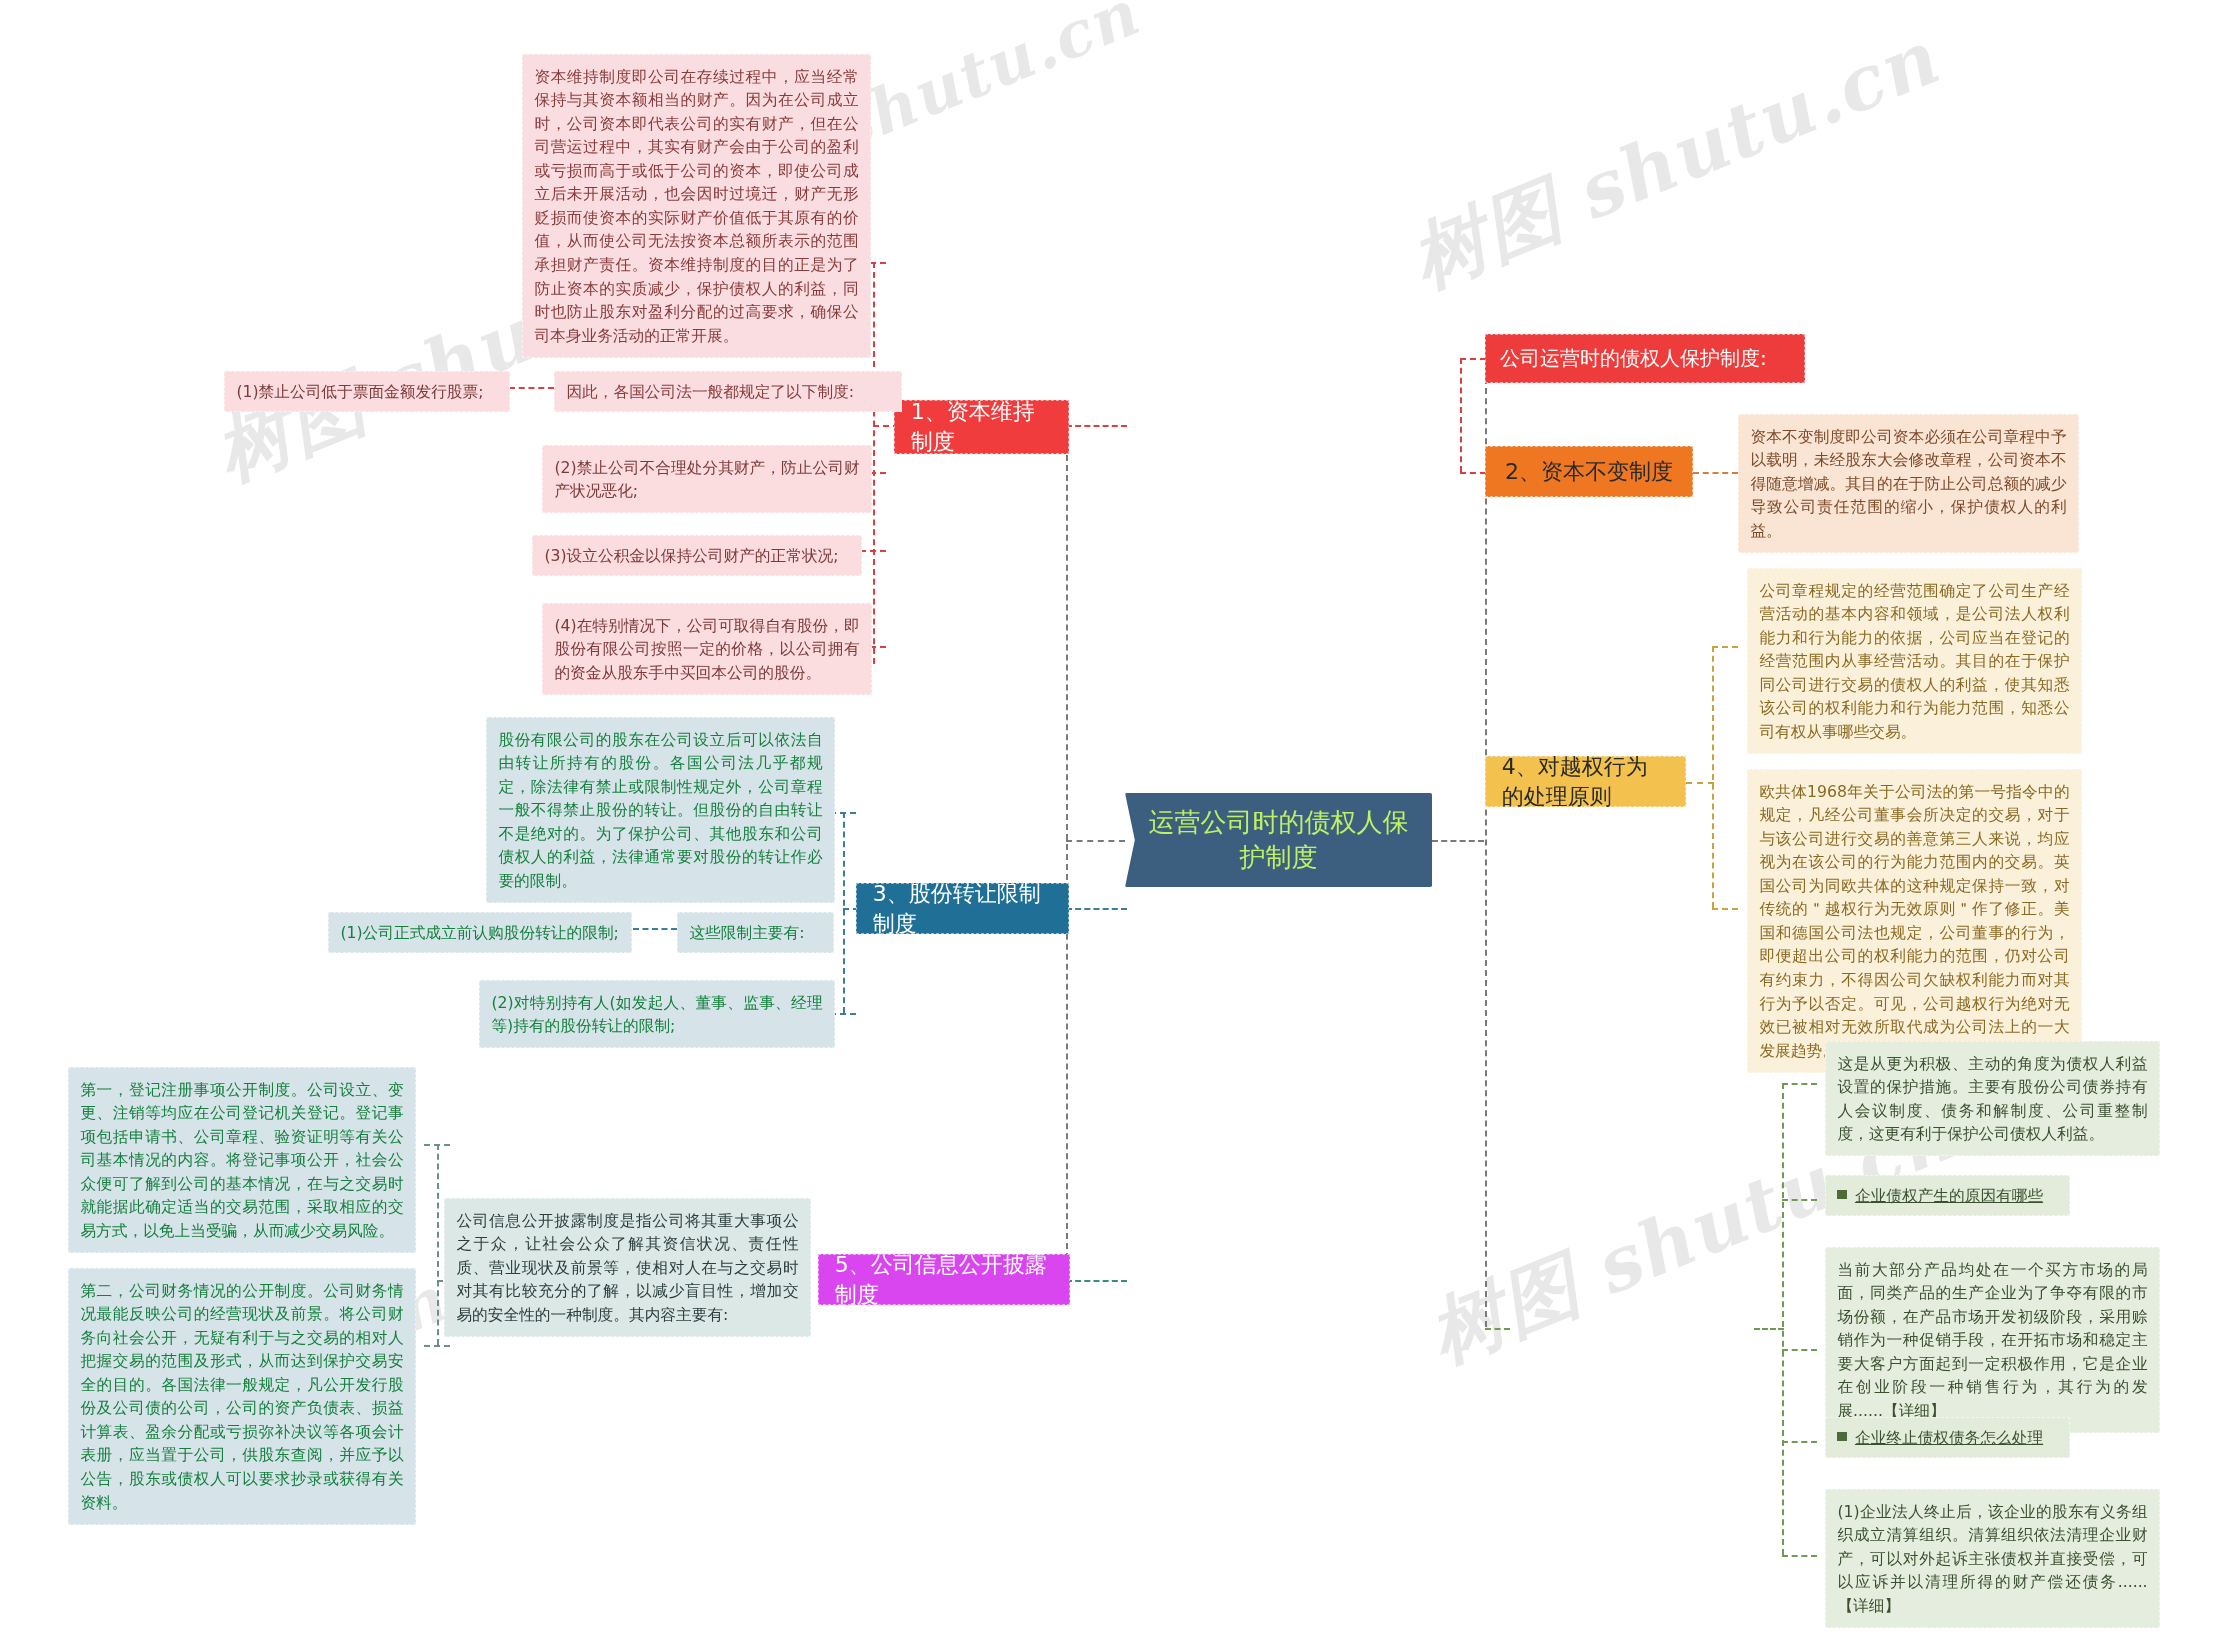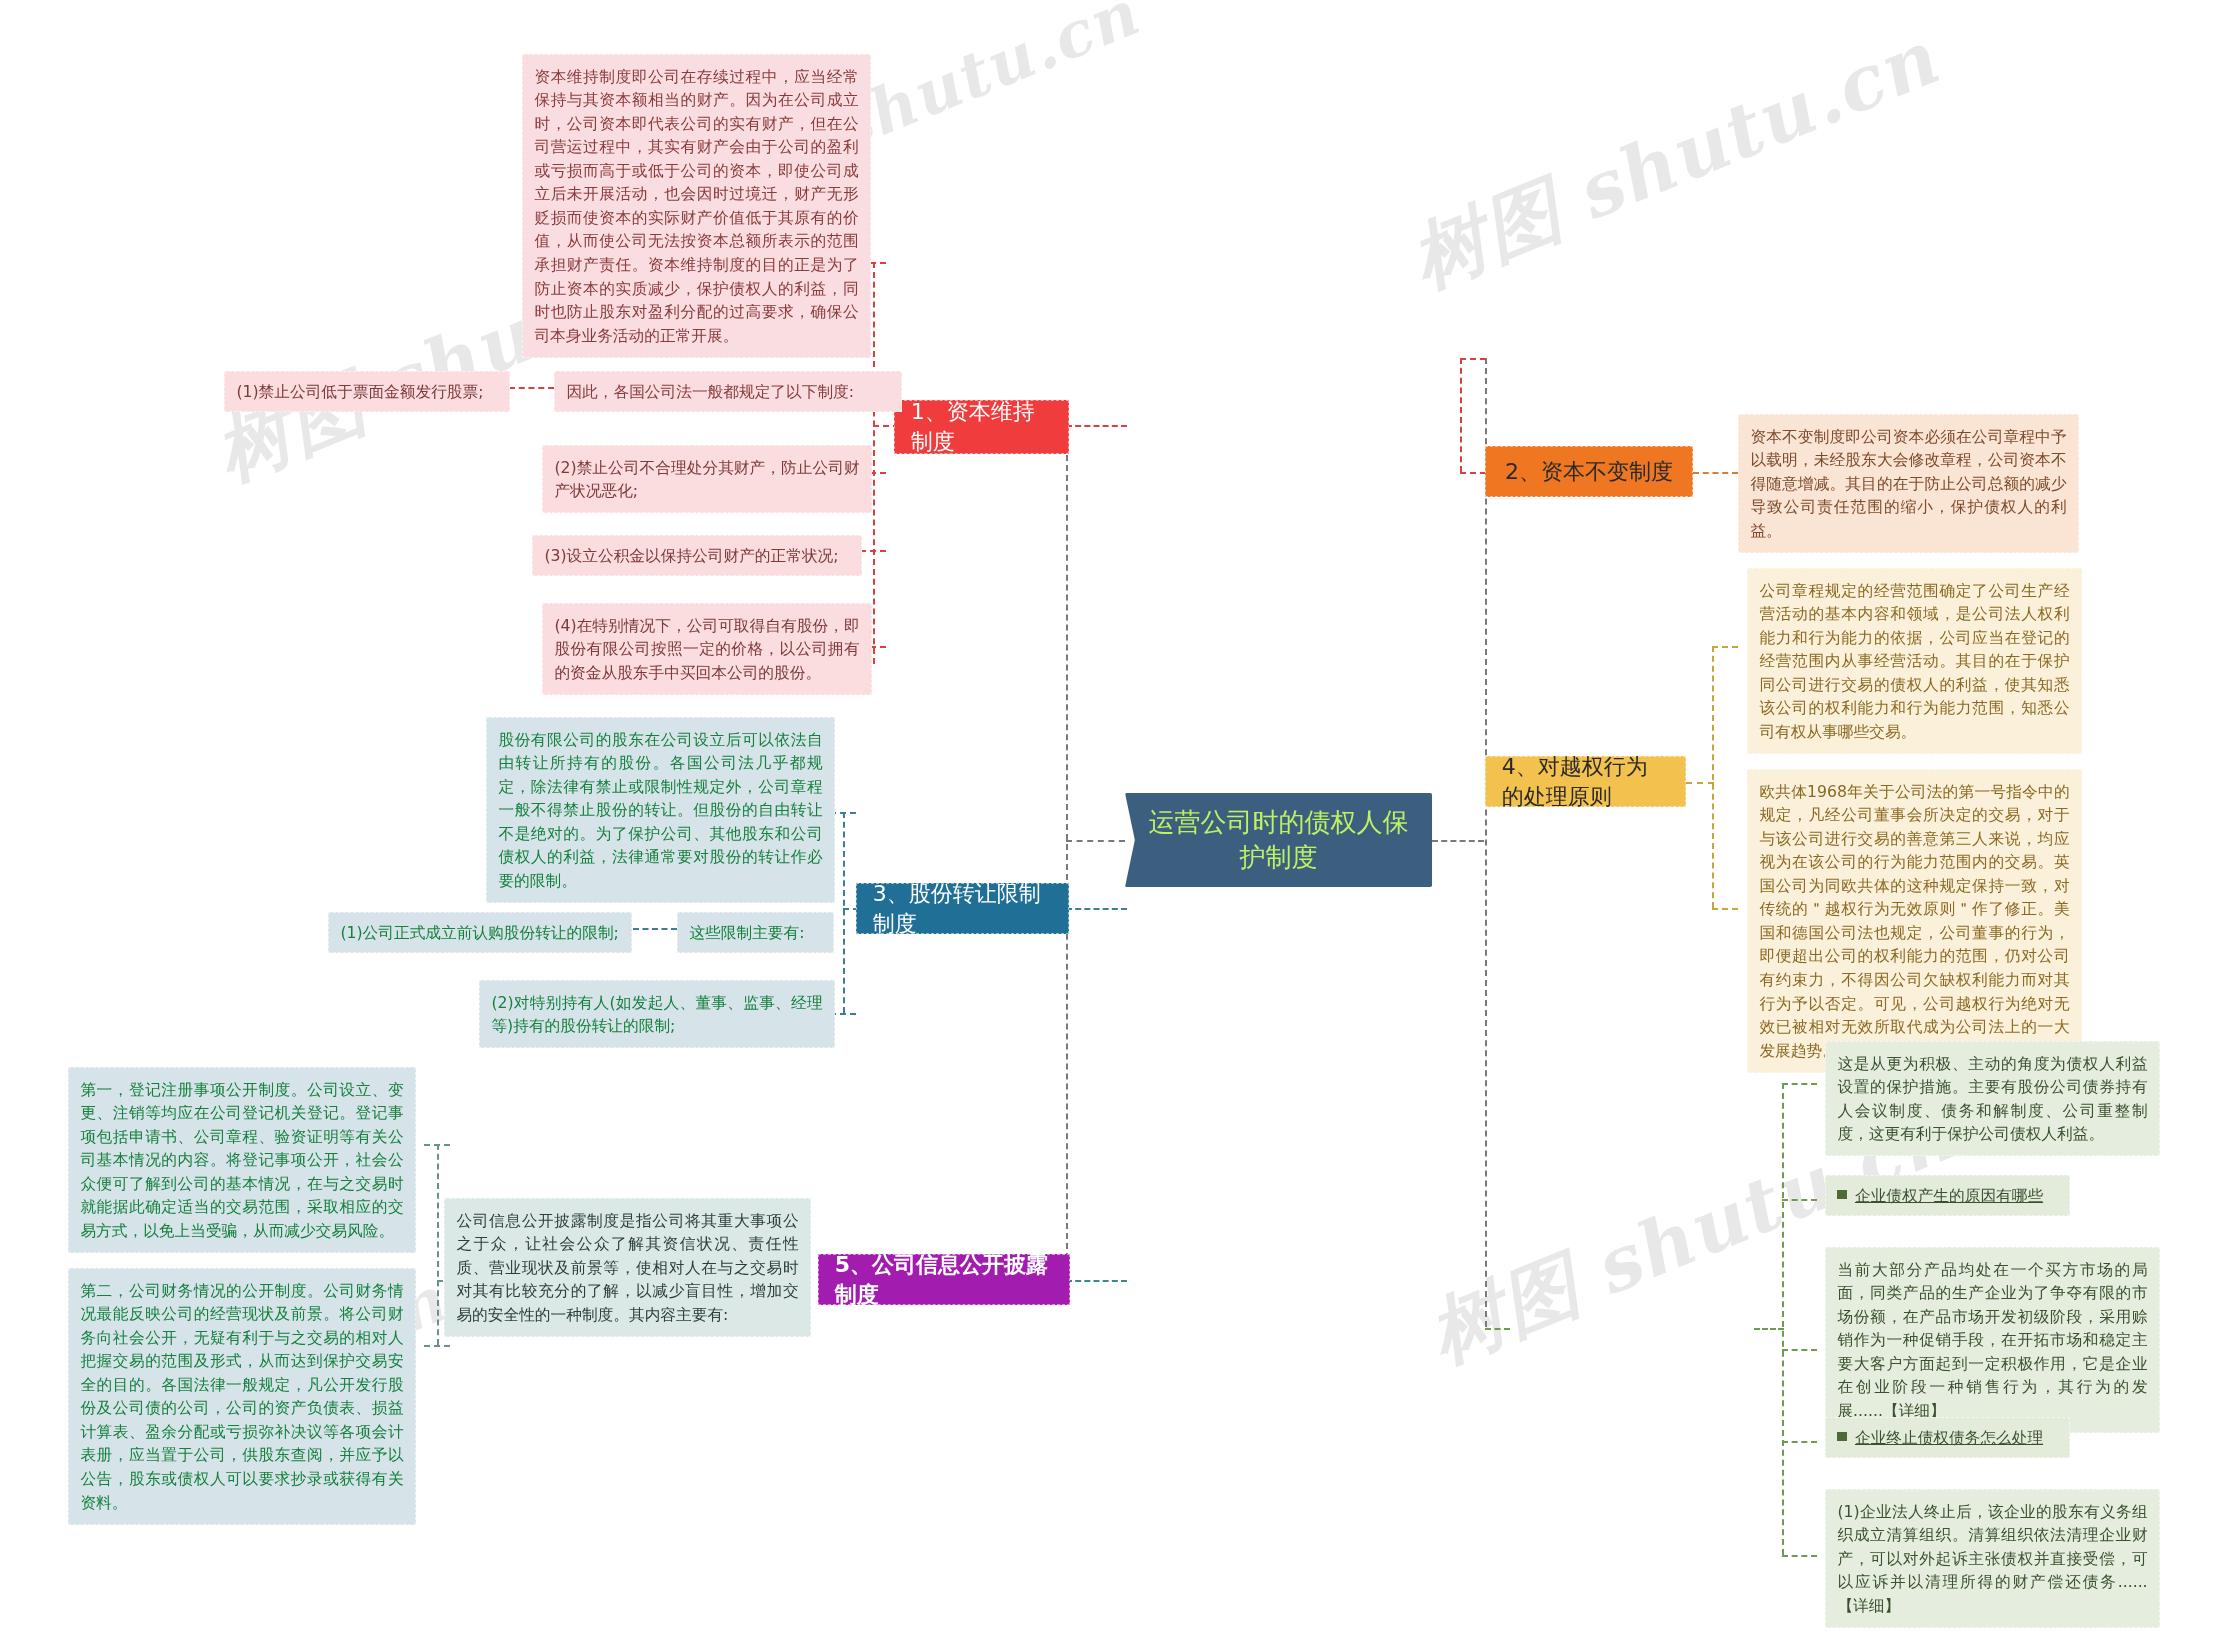--- a/index.html
+++ b/index.html
@@ -53,21 +53,21 @@
 
   
   .c-red-node{background:#f03c3c;}
   .c-red-node2{background:#ee3b3b;}
   .c-pink-box{background:#fadde0;color:#8a3b3b;}
   .c-pink-box2{background:#fbdcdf;color:#7d3a3a;}
   .c-orange-node{background:#ef7722;color:#2a2a2a;}
   .c-orange-box{background:#fae4d4;color:#7d4a2a;}
   .c-blue-node{background:#1f6f96;color:#ffffff;}
   .c-blue-box{background:#d6e4ea;color:#15803d;}
-  .c-teal-node{background:#a21caf;color:#ffffff;font-weight:bold;}
+  .c-teal-node{background:#d946ef;color:#ffffff;}
   .c-teal-box{background:#dbe8e6;color:#2b3f3e;}
   .c-yellow-node{background:#f2c14e;color:#2a2a2a;}
   .c-yellow-box{background:#fbf0da;color:#8a6a22;}
   .c-green-node{background:#8cbf6a;color:#1f1f1f;}
   .c-green-box{background:#e5eede;color:#3a5030;}
   .c-green-link{background:#e3ecdb;color:#3a5030;}
   .bullet{display:inline-block;width:9.6px;height:9.6px;background:#4d6b35;margin-right:7.9px;vertical-align:1.7px;}
   .ul{text-decoration:underline;}
 </style>
 </head>
@@ -139,20 +139,23 @@
   </div>
 
   <div class="node branch c-blue-node" style="left:856px;top:883px;width:213px;height:51px;justify-content:center;">
     <span>3、股份转让限制制度</span>
   </div>
 
   <div class="node branch c-teal-node" style="left:818px;top:1254px;width:252px;height:51px;justify-content:center;">
     <span>5、公司信息公开披露制度</span>
   </div>
 
+  <div class="node c-red-node2" style="left:1485px;top:334px;width:320px;height:49px;color:#fff;font-size:20px;padding:7px 14px;">
+    <span>公司运营时的债权人保护制度:</span>
+  </div>
 
   <div class="node branch c-orange-node" style="left:1485px;top:446px;width:208px;height:51px;justify-content:center;">
     <span>2、资本不变制度</span>
   </div>
 
   <div class="node branch c-yellow-node" style="left:1485px;top:756px;width:201px;height:51px;justify-content:center;">
     <span>4、对越权行为的处理原则</span>
   </div>
 
 

